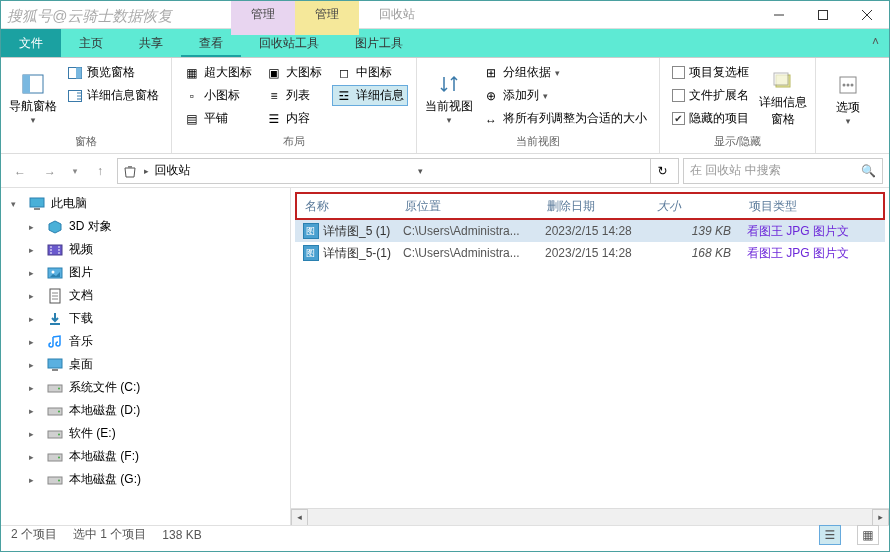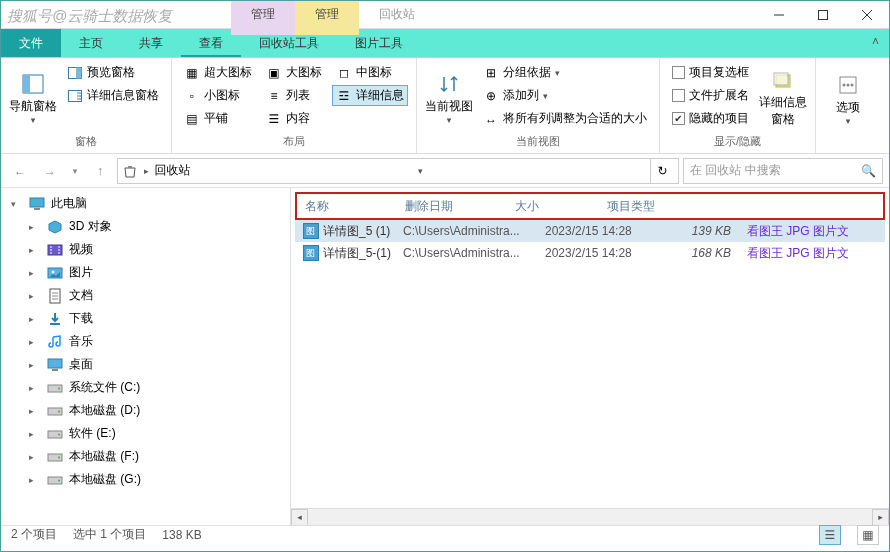--- a/index.html
+++ b/index.html
@@ -52,21 +52,21 @@
 .tree-item .arrow { width: 12px; color: #666; font-size: 9px; }
 .tree-item.top .arrow::before { content: "▾"; }
 .tree-item .arrow.right::before { content: "▸"; }
 
 .main { flex: 1; display: flex; flex-direction: column; overflow: hidden; }
 .col-headers { display: flex; border: 2px solid #c02020; margin: 4px 4px 0 4px; height: 28px; align-items: center; }
 .col-h { padding: 4px 8px; color: #5a7a9a; cursor: pointer; border-right: 1px solid transparent; }
 .col-h.name { width: 100px; }
 .col-h.loc { width: 142px; }
 .col-h.date { width: 110px; }
-.col-h.size { width: 92px; text-align: left; }
+.col-h.size { width: 92px; text-align: left; font-style: italic; }
 .col-h.type { flex: 1; }
 .file-rows { flex: 1; overflow: auto; margin: 0 4px; }
 .file-row { display: flex; align-items: center; height: 22px; cursor: pointer; }
 .file-row.selected { background: #d8e6f2; }
 .file-row .c { padding: 0 8px; overflow: hidden; text-overflow: ellipsis; white-space: nowrap; color: #333; }
 .file-row .c.name { width: 100px; display: flex; align-items: center; gap: 4px; }
 .file-row .c.loc { width: 142px; color: #555; }
 .file-row .c.date { width: 110px; color: #555; }
 .file-row .c.size { width: 92px; text-align: right; color: #555; font-style: italic; }
 .file-row .c.type { flex: 1; color: #6d28d9; }
@@ -442,20 +442,21 @@
             </svg>
           </span>
           <span>本地磁盘 (G:)</span>
         </div>
       </div>
   </div>
 
   <div class="main">
     <div class="col-headers">
       <div class="col-h name">名称</div>
+      <div class="col-h loc">原位置</div>
       <div class="col-h date">删除日期</div>
       <div class="col-h size">大小</div>
       <div class="col-h type">项目类型</div>
     </div>
     <div class="file-rows" id="file-rows">
         <div class="file-row selected">
           <div class="c name">
             <span class="file-ico"></span>
             <span>详情图_5 (1)</span>
           </div>

